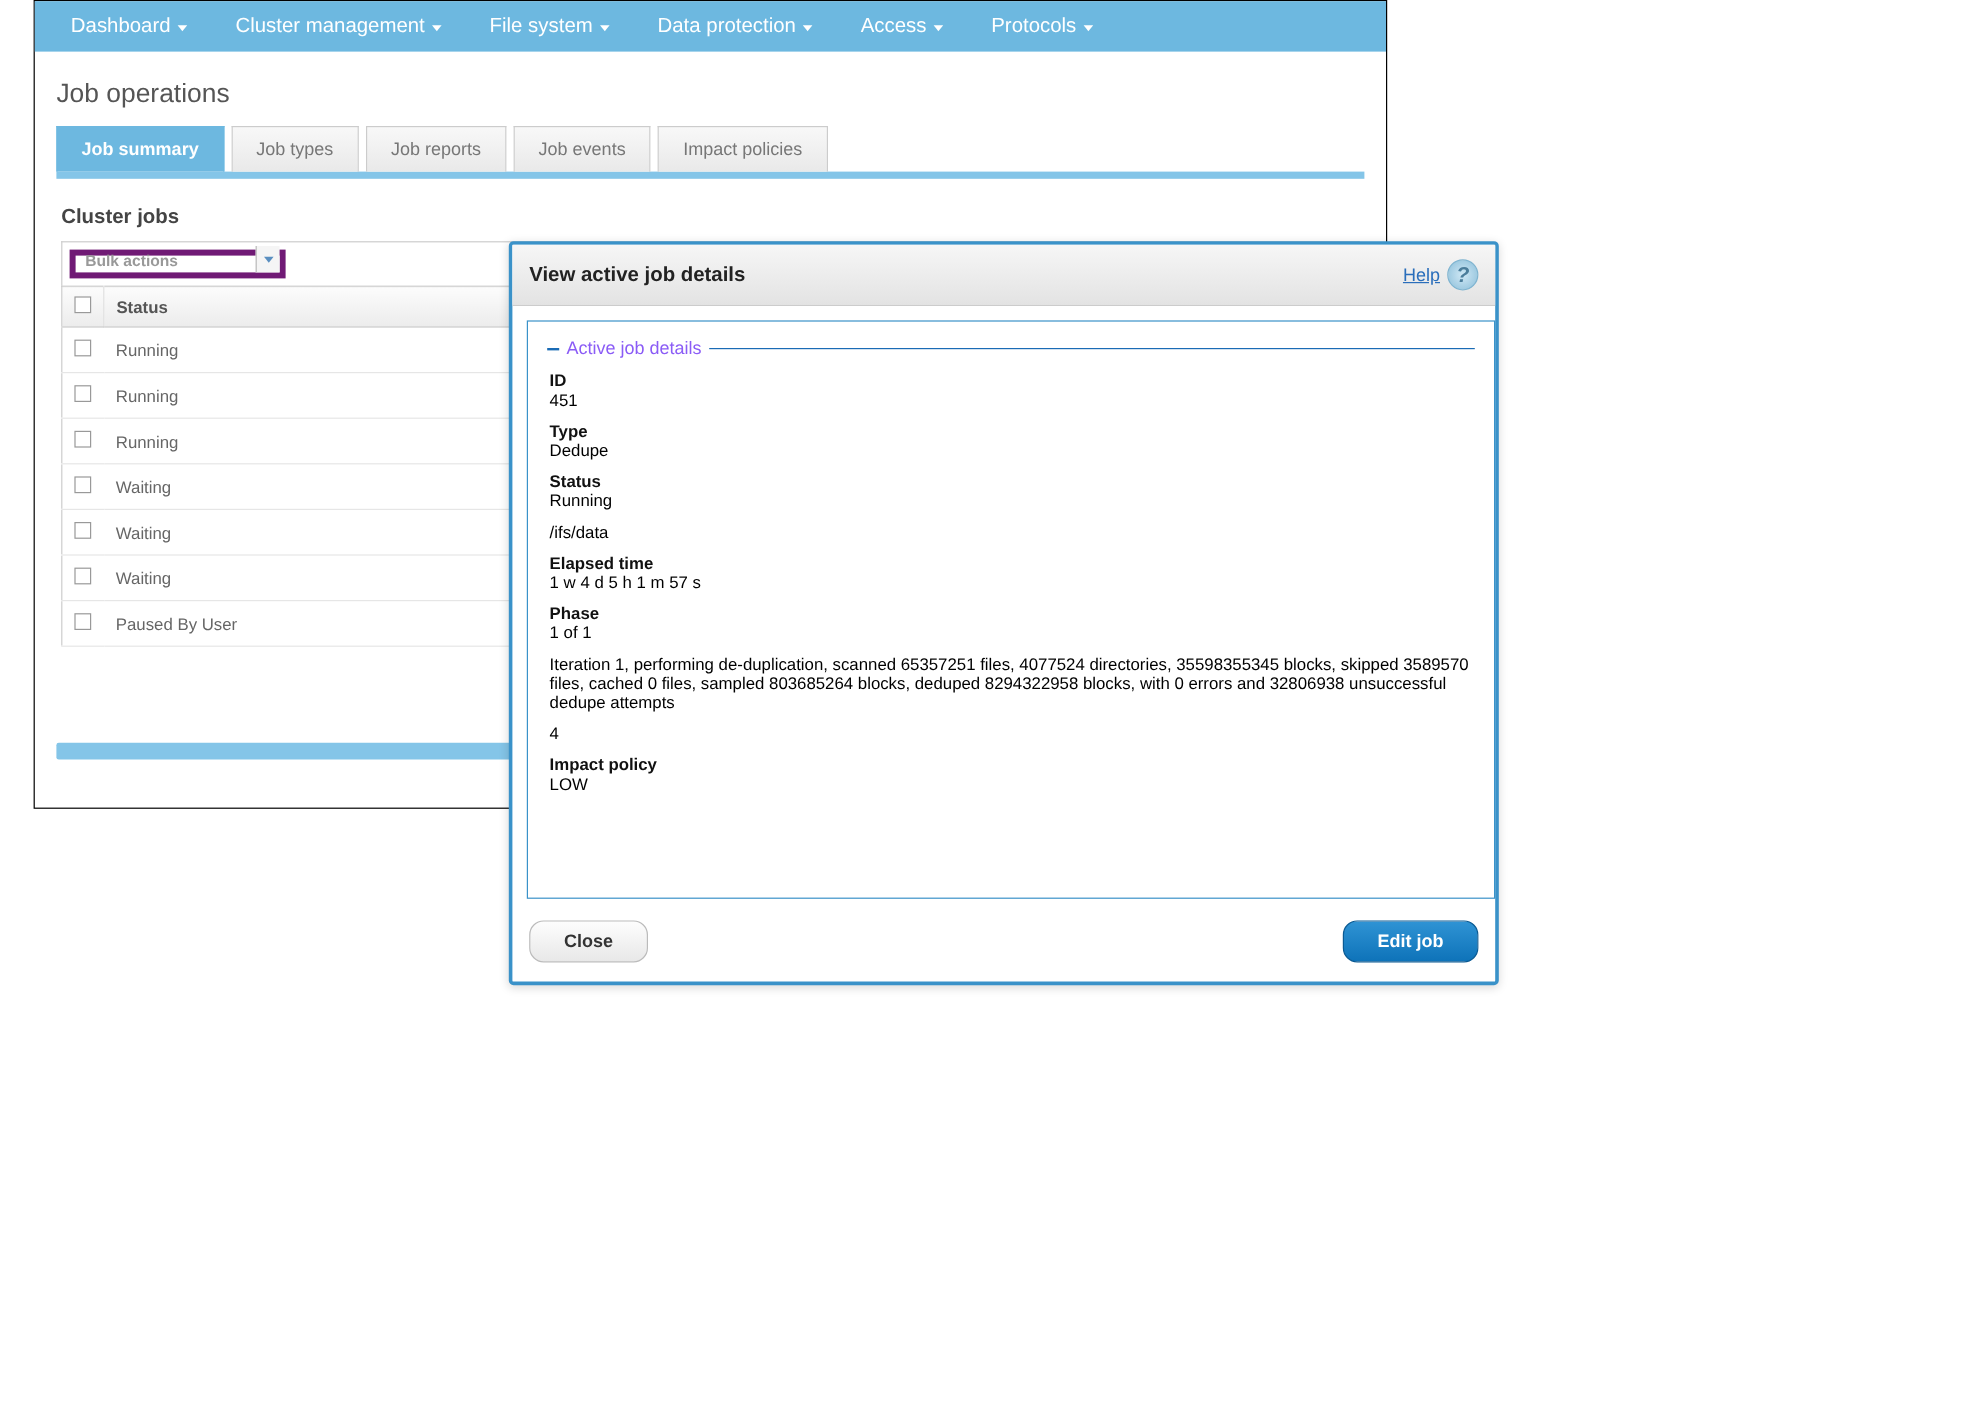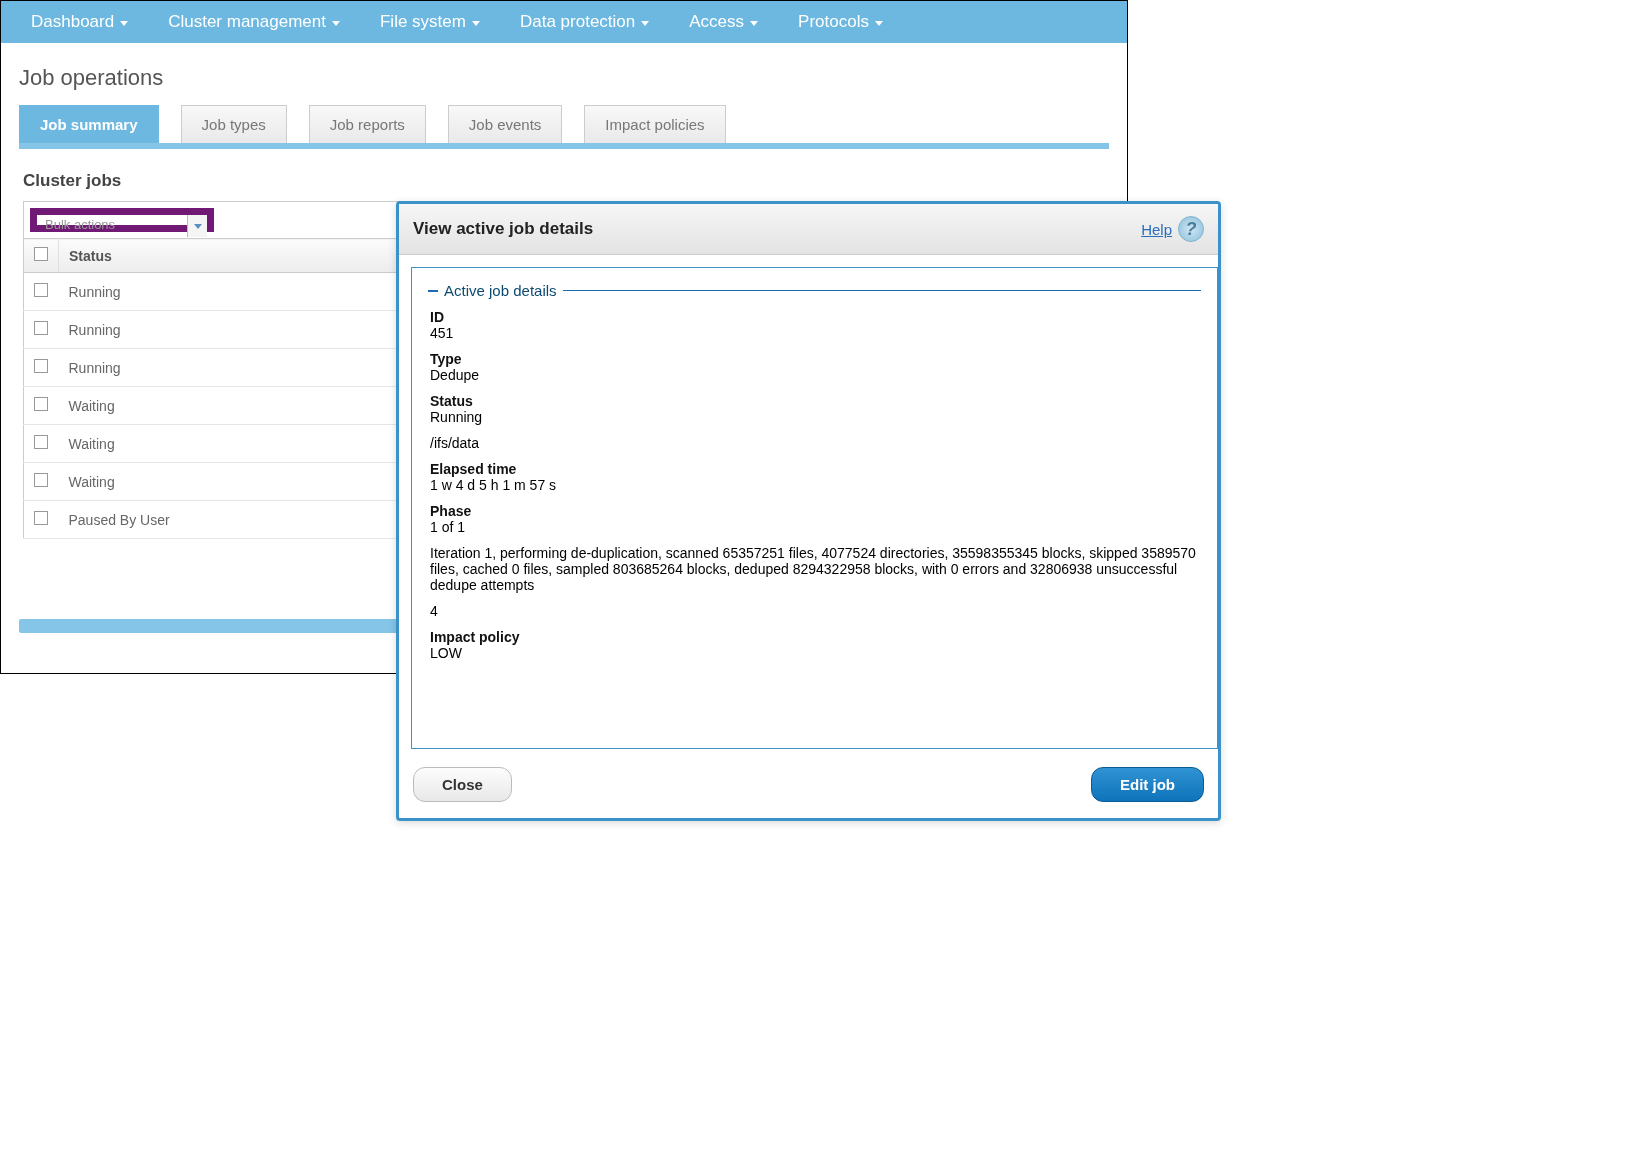--- a/index.html
+++ b/index.html
@@ -1,39 +1,39 @@
 <!DOCTYPE html>
 <html><head>
 <meta charset="utf-8">
 <style>
 * { box-sizing: border-box; margin: 0; padding: 0; }
 body { font-family: Arial, Helvetica, sans-serif; font-size: 14px; background: #fff; color: #333; width: 1638px; height: 1176px; overflow: hidden; }
-.page { width: 1128px; border: 1px solid #000; }
+.page { width: 1128px; border: 1px solid #000; margin-left: 28px; }
 
 
 .topnav { background: #6db8e0; display: flex; padding: 0 10px; height: 42px; align-items: center; }
 .topnav-item { color: #fff; padding: 10px 20px; font-size: 17px; cursor: pointer; display: flex; align-items: center; gap: 6px; }
 .topnav-item .caret { width: 0; height: 0; border-left: 4px solid transparent; border-right: 4px solid transparent; border-top: 5px solid #fff; display: inline-block; margin-top:2px;}
 
 
 .page-title { font-size: 22px; color: #555; padding: 22px 18px 14px; font-weight: normal;}
 
 
 .tabs-wrap { padding: 0 18px; }
-.tabs { display: flex; gap: 22px; border-bottom: 6px solid #84c5e8; }
+.tabs { display: flex; gap: 6px; border-bottom: 6px solid #84c5e8; }
 .tab { background: linear-gradient(#f8f8f8,#e9e9e9); border: 1px solid #ccc; border-bottom: none; color: #777; padding: 10px 20px; font-size: 15px; cursor: pointer; }
 .tab.active { background: #6db8e0; color: #fff; border-color: #6db8e0; font-weight: bold; }
 
 
 .section-title { font-size: 17px; font-weight: bold; color: #444; padding: 22px 22px 10px; }
 
 
 .table-wrap { padding: 0 22px 30px; position: relative; }
 .toolbar-row { border: 1px solid #ccc; border-bottom: none; padding: 6px; display:flex; }
-.bulk-select { display: inline-flex; align-items: flex-start; border: 7px solid #701a75; height: 24px; }
+.bulk-select { display: inline-flex; align-items: flex-end; border: 5px solid #701a75; height: 24px; font-weight: bold; }
 .bulk-select-label { padding: 2px 8px; color: #999; font-size: 13px; min-width: 150px; }
 .bulk-select-btn { width: 20px; height: 22px; border-left: 1px solid #bbb; display:flex; align-items:center; justify-content:center; background:#f5f5f5;}
 .bulk-select-btn .dd { width:0;height:0;border-left:4px solid transparent;border-right:4px solid transparent;border-top:5px solid #5a8fc0;}
 
 table.jobs { width: 100%; border-collapse: collapse; border: 1px solid #ccc; }
 table.jobs th { text-align: left; padding: 8px 10px; font-weight: bold; color: #555; background: linear-gradient(#fcfcfc,#ececec); border-bottom: 1px solid #ccc; border-right: 1px solid #e0e0e0; }
 table.jobs td { padding: 10px 10px; color: #666; border-bottom: 1px solid #e6e6e6; }
 table.jobs th.chk, table.jobs td.chk { width: 30px; text-align: center; }
 .chkbox { width: 14px; height: 14px; border: 1px solid #999; display:inline-block; background:#fff;}
 td.id-col, th.id-col { width: 60px; }
@@ -45,21 +45,21 @@
 
 .dialog { position: absolute; top: 0px; left: 395px; width: 825px; border: 3px solid #3a92c9; border-radius: 4px; background: #fff; z-index: 10; box-shadow: 0 2px 8px rgba(0,0,0,.15);}
 .dialog-header { background: linear-gradient(#f6f6f6,#e3e3e3); padding: 12px 14px; display:flex; align-items:center; justify-content: space-between; border-bottom:1px solid #ccc;}
 .dialog-title { font-weight: bold; font-size: 17px; color:#222;}
 .dialog-help { display:flex; align-items:center; gap:6px; }
 .help-link { color: #2a6ebb; text-decoration: underline; font-size: 15px; cursor:pointer;}
 .help-icon { width: 26px; height: 26px; border-radius: 50%; background: radial-gradient(#d0e8f5,#8bbed9); border: 1px solid #7fb4d0; display:flex; align-items:center; justify-content:center; color:#4b7d9b; font-weight:bold; font-style: italic; font-size:18px;}
 
 .dialog-body { padding: 12px 0 6px 12px; position:relative;}
 .dialog-scroll { border: 1px solid #3a92c9; height: 482px; overflow-y: scroll; padding: 14px 16px 14px; position:relative;}
-.fieldset-legend { color: #0c4a6e; font-size: 15px; position: relative; top:0; display:flex; align-items:center; gap:6px; margin-bottom: 6px;}
+.fieldset-legend { color: #8b5cf6; font-size: 15px; position: relative; top:0; display:flex; align-items:center; gap:6px; margin-bottom: 6px;}
 .fieldset-legend .minus { width:10px; height:2px; background:#1a6bb5; display:inline-block;}
 .fieldset-legend .line { flex:1; height:1px; background:#1a6bb5;}
 .field { margin: 10px 2px 8px; }
 .field-label { font-weight: bold; color:#111; font-size: 14px; }
 .field-value { color: #000; font-size: 14px; margin-top: 0px;}
 
 .dialog-footer { padding: 12px 14px 16px; display:flex; justify-content: space-between; }
 .btn { padding: 8px 28px; font-size: 15px; border-radius: 12px; cursor: pointer; }
 .btn-default { background: linear-gradient(#fdfdfd,#e8e8e8); border: 1px solid #bbb; color:#333; font-weight: bold;}
 .btn-primary { background: linear-gradient(#2f93d4,#0e73b9); border: 1px solid #0a5a93; color:#fff; font-weight: bold;}

